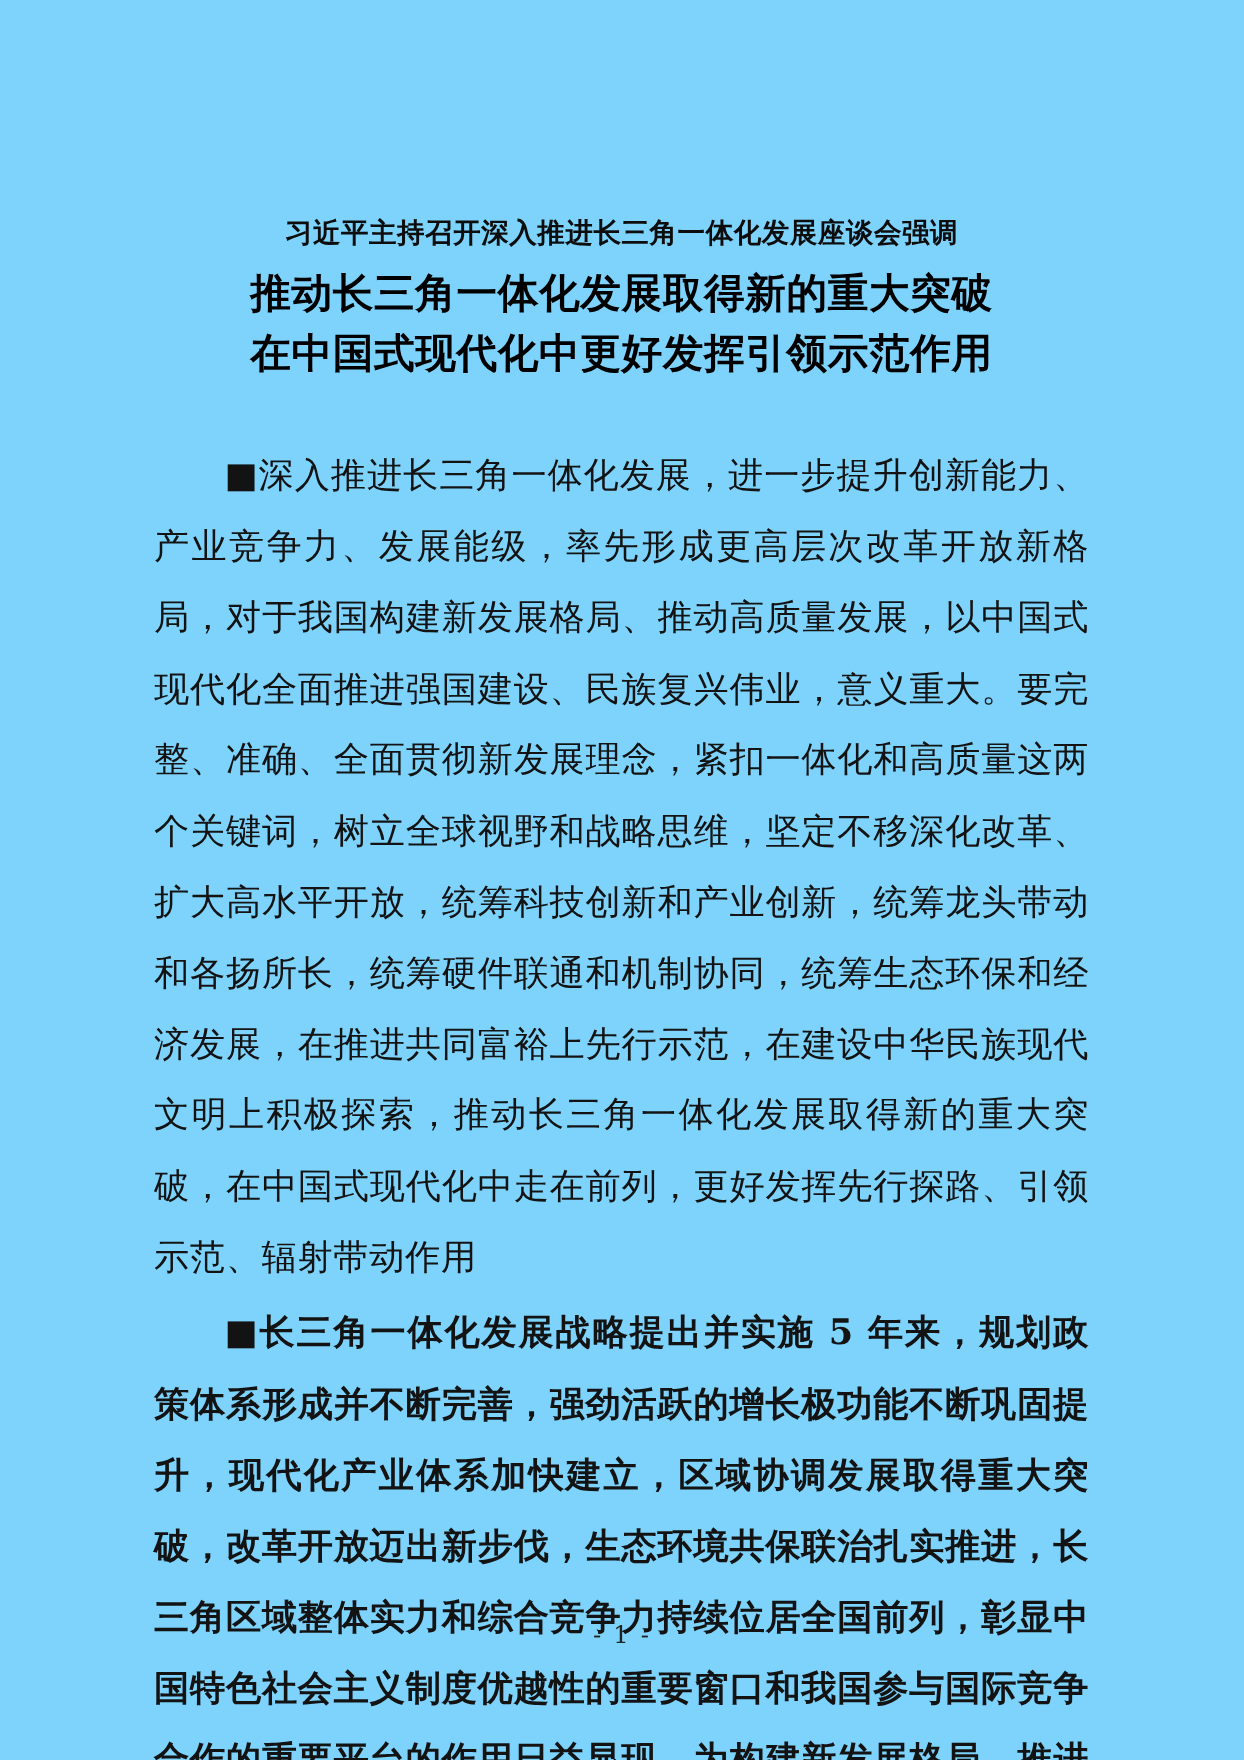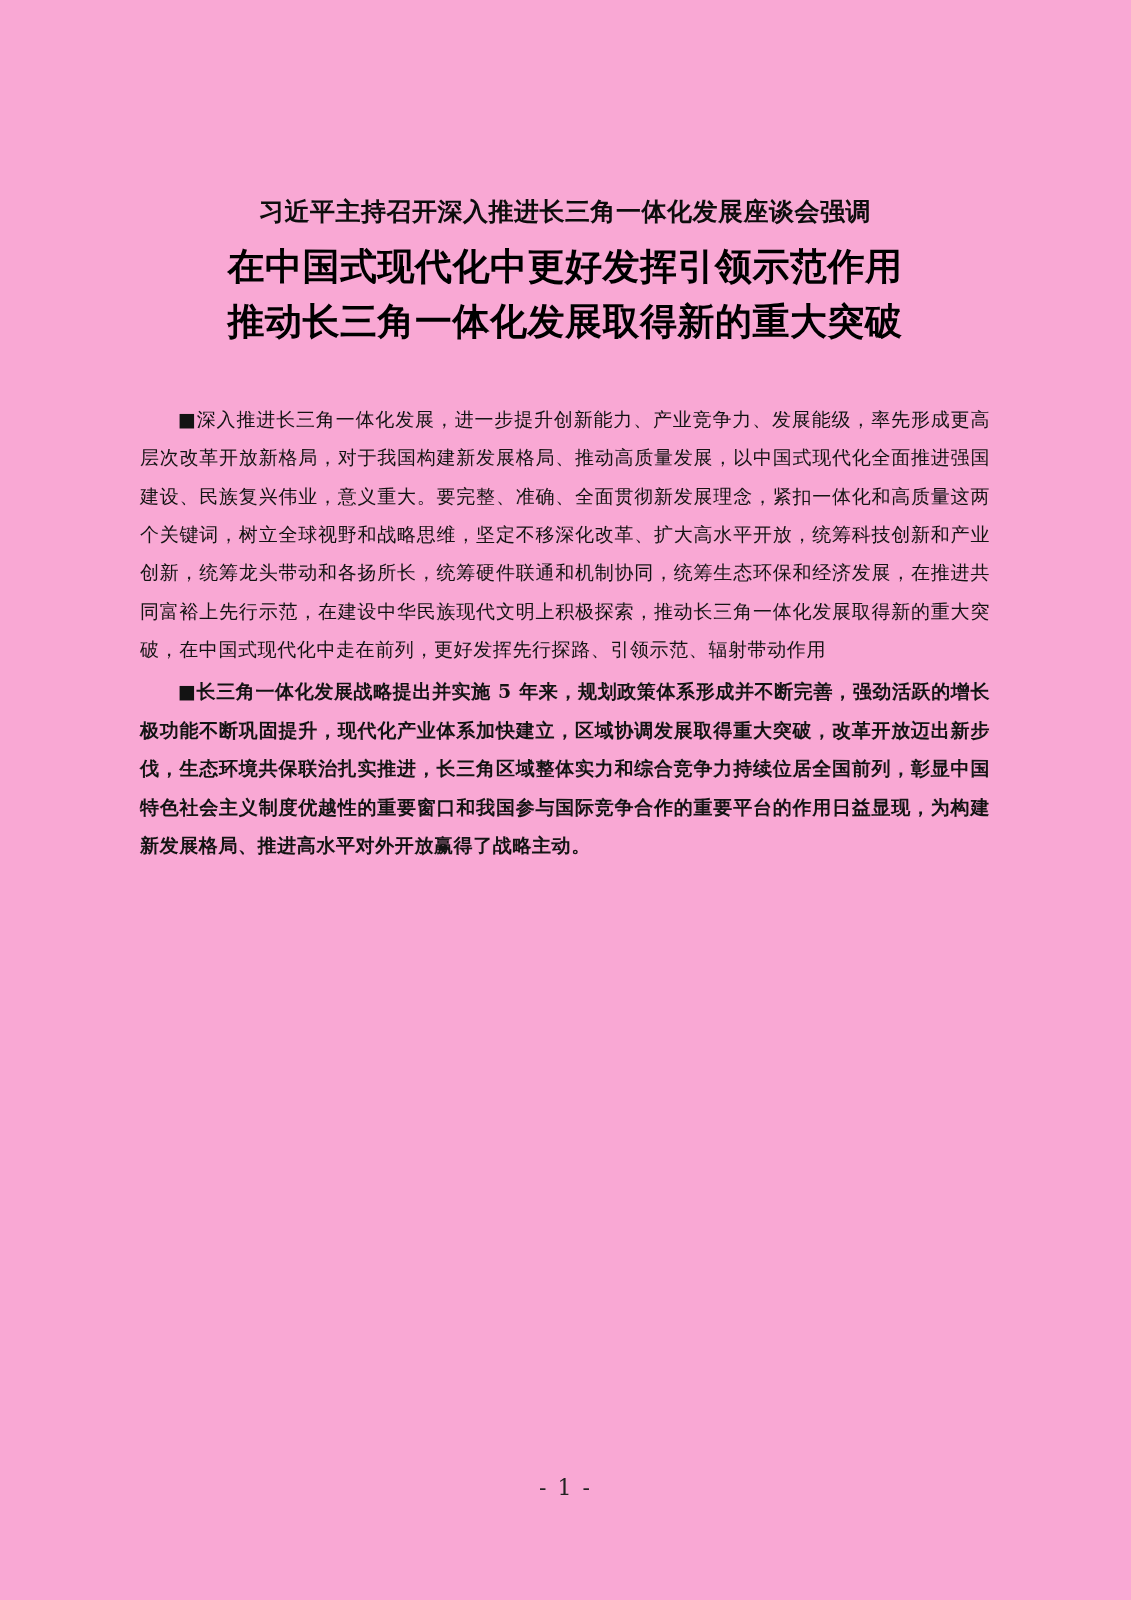--- a/index.html
+++ b/index.html
@@ -4,21 +4,21 @@
 <style>
   html, body {
     margin: 0;
     padding: 0;
     background: #ffffff;
   }
   .page {
     width: 1131px;
     height: 1600px;
     margin: 0 auto;
-    background: #f9a8d4;
+    background: #7dd3fc;
     position: relative;
     box-sizing: border-box;
     font-family: "DejaVu Serif", "Liberation Serif", serif;
     color: #111111;
     overflow: hidden;
   }
   .content {
     position: absolute;
     left: 140px;
     top: 195px;
@@ -44,21 +44,21 @@
     margin-top: 10px;
   }
   .title-line {
     display: block;
     white-space: nowrap;
   }
   .body {
     margin-top: 50px;
   }
   .para {
-    font-size: 19px;
+    font-size: 32px;
     line-height: 2.02;
     text-align: justify;
     text-justify: inter-ideograph;
     text-indent: 2em;
     letter-spacing: 0.6px;
     color: #131313;
     margin: 0 0 2px 0;
   }
   .para + .para {
     margin-top: 4px;
@@ -78,22 +78,22 @@
 </style>
 </head>
 <body>
 
 <div class="page">
   <div class="content">
 
     <div class="kicker">习近平主持召开深入推进长三角一体化发展座谈会强调</div>
 
     <div class="title-main">
+      <span class="title-line">推动长三角一体化发展取得新的重大突破</span>
       <span class="title-line">在中国式现代化中更好发挥引领示范作用</span>
-      <span class="title-line">推动长三角一体化发展取得新的重大突破</span>
     </div>
 
     <div class="body">
       <p class="para">■深入推进长三角一体化发展，进一步提升创新能力、产业竞争力、发展能级，率先形成更高层次改革开放新格局，对于我国构建新发展格局、推动高质量发展，以中国式现代化全面推进强国建设、民族复兴伟业，意义重大。要完整、准确、全面贯彻新发展理念，紧扣一体化和高质量这两个关键词，树立全球视野和战略思维，坚定不移深化改革、扩大高水平开放，统筹科技创新和产业创新，统筹龙头带动和各扬所长，统筹硬件联通和机制协同，统筹生态环保和经济发展，在推进共同富裕上先行示范，在建设中华民族现代文明上积极探索，推动长三角一体化发展取得新的重大突破，在中国式现代化中走在前列，更好发挥先行探路、引领示范、辐射带动作用</p>
       <p class="para">■长三角一体化发展战略提出并实施 5 年来，规划政策体系形成并不断完善，强劲活跃的增长极功能不断巩固提升，现代化产业体系加快建立，区域协调发展取得重大突破，改革开放迈出新步伐，生态环境共保联治扎实推进，长三角区域整体实力和综合竞争力持续位居全国前列，彰显中国特色社会主义制度优越性的重要窗口和我国参与国际竞争合作的重要平台的作用日益显现，为构建新发展格局、推进高水平对外开放赢得了战略主动。</p>
     </div>
 
   </div>
 
   <div class="footer">- 1 -</div>

